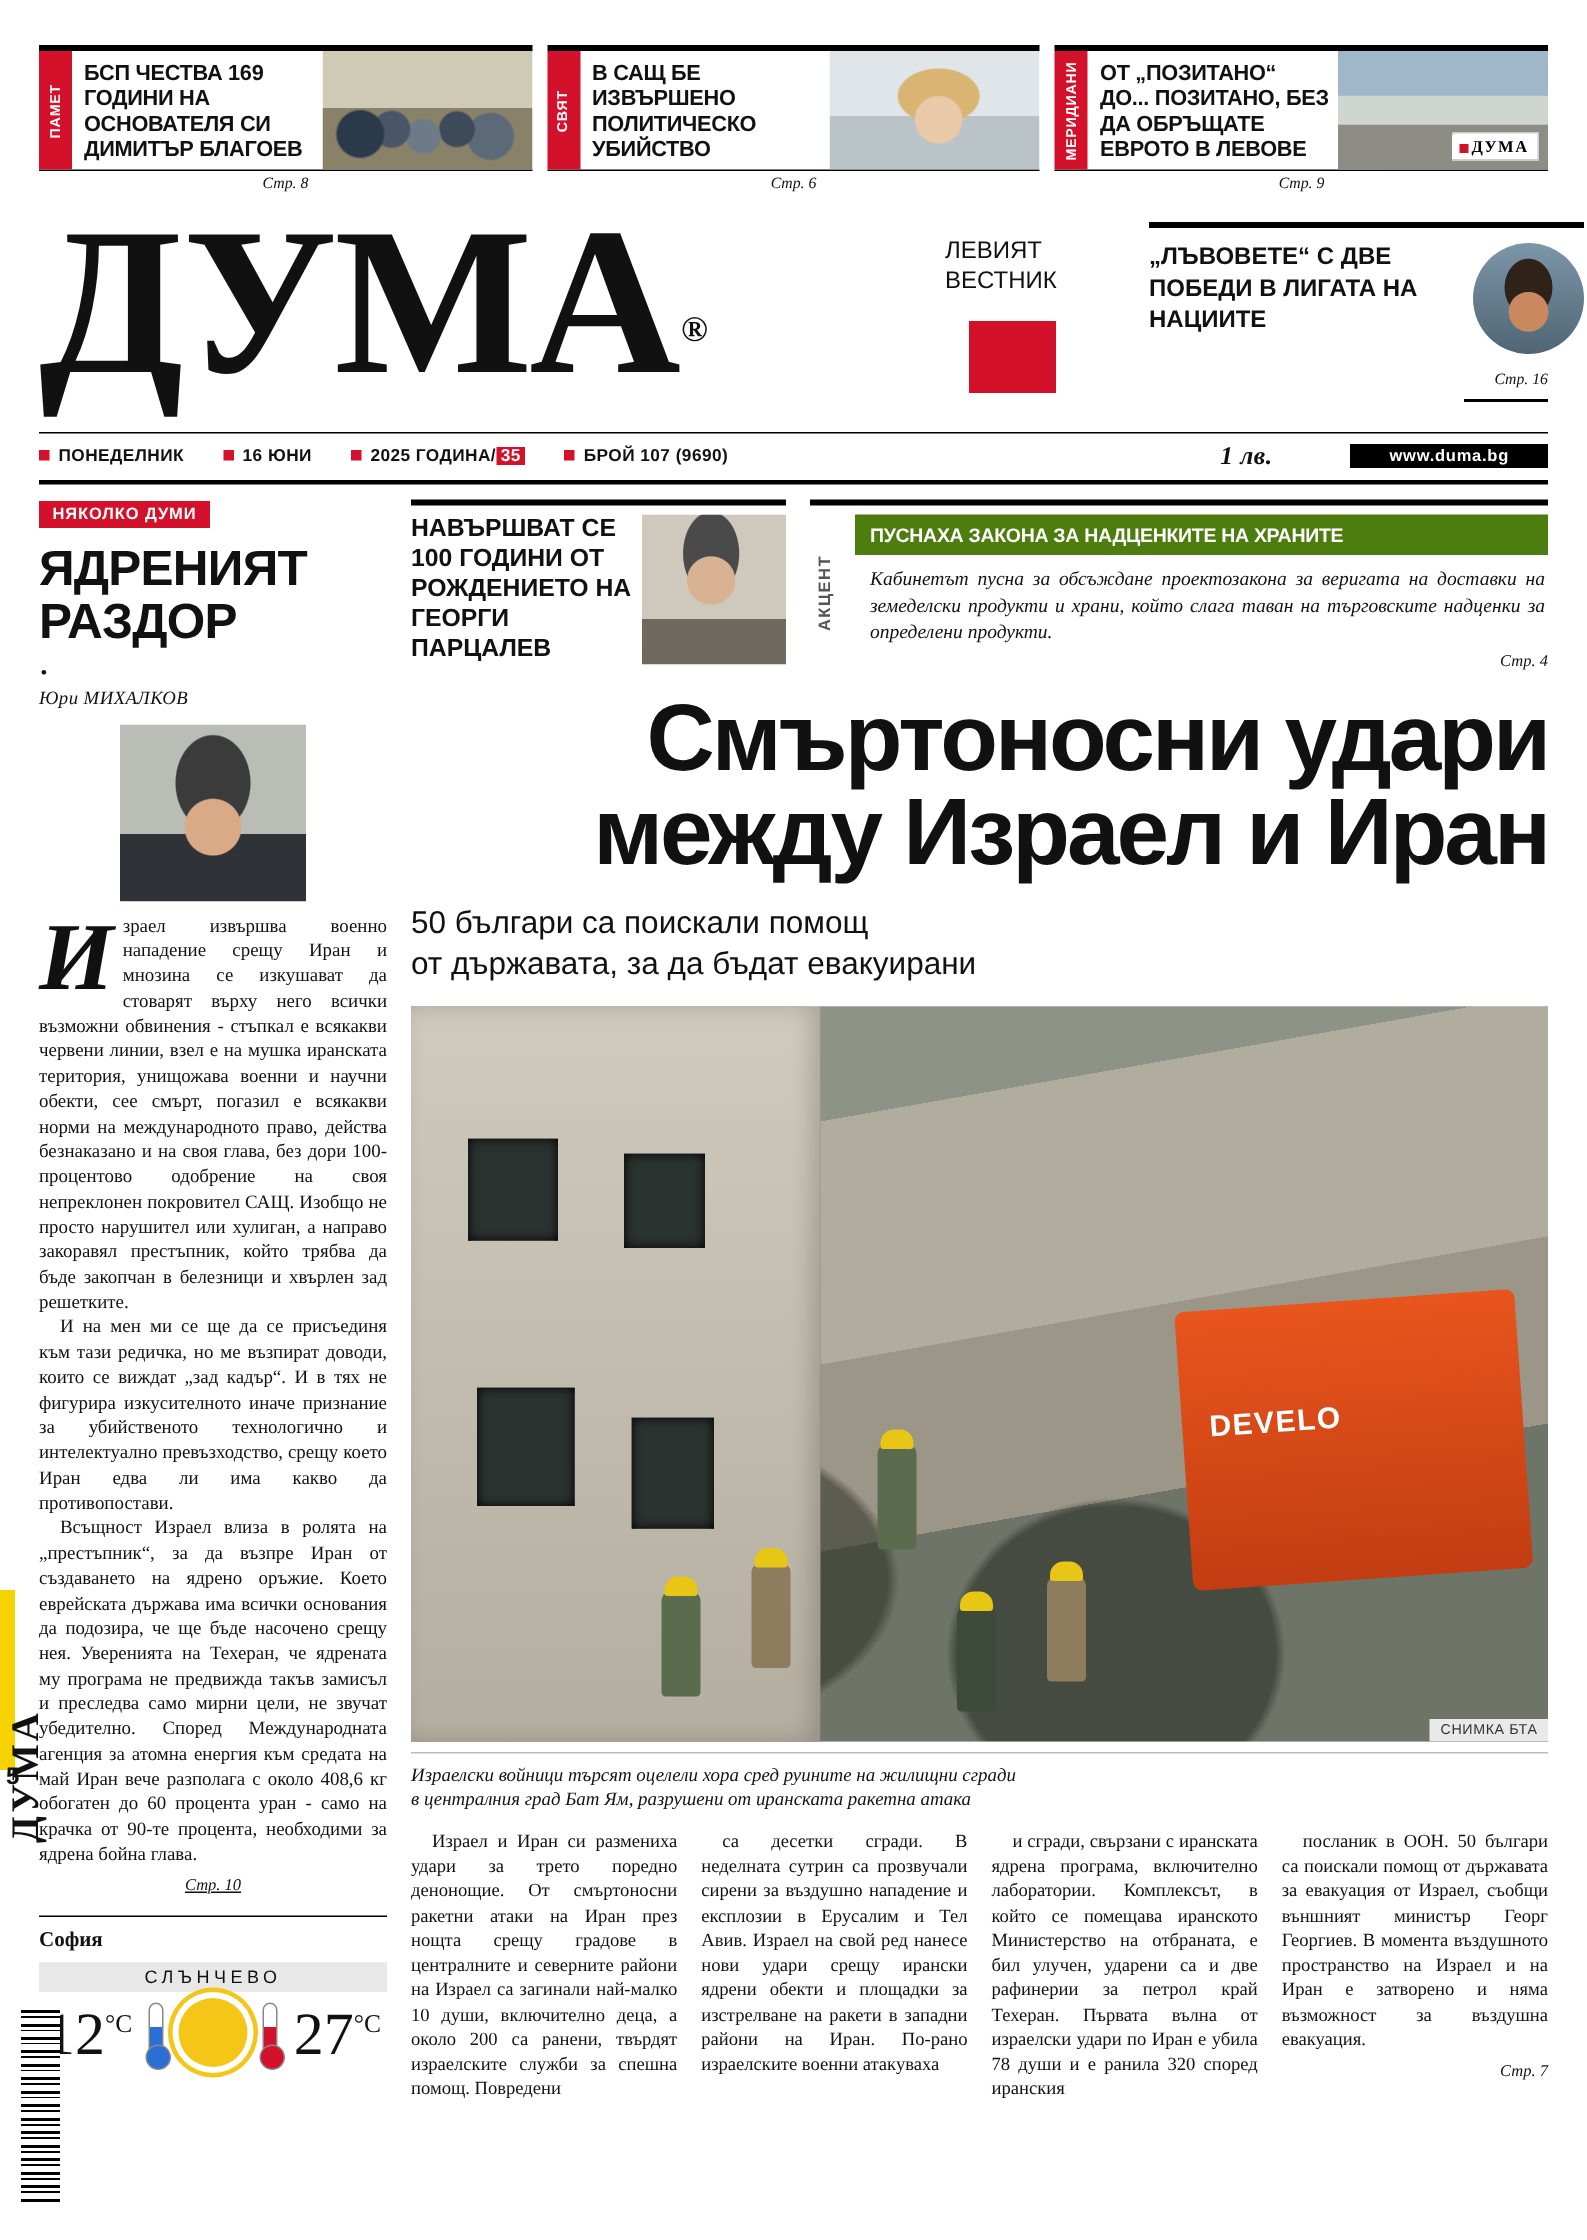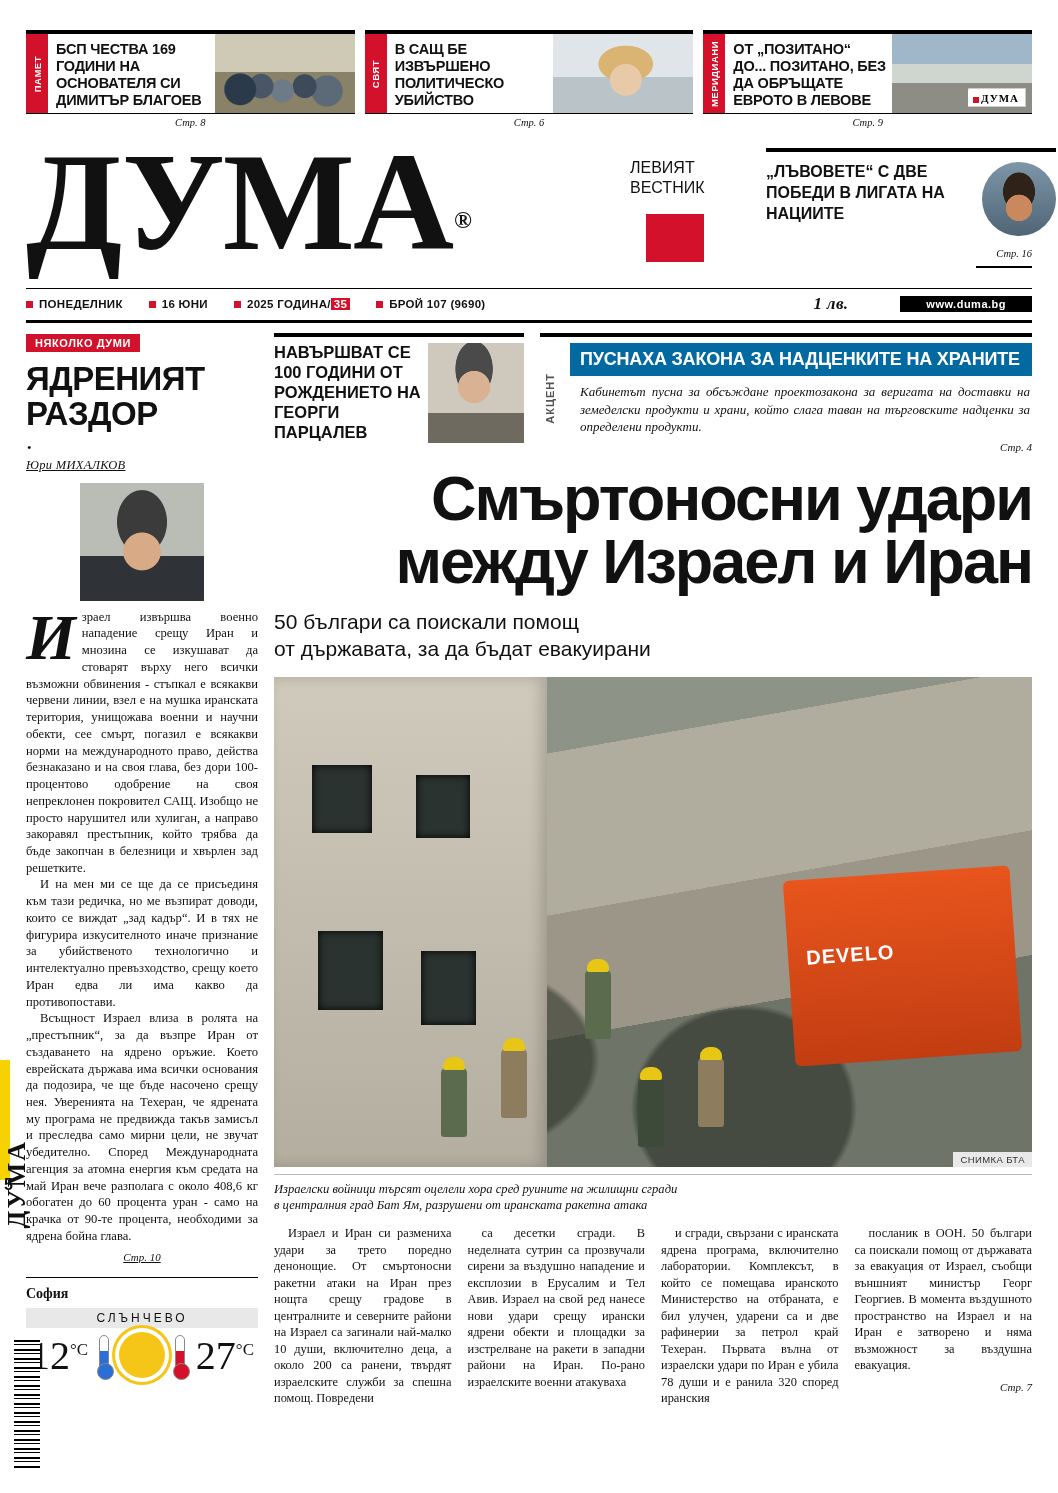--- a/index.html
+++ b/index.html
@@ -101,21 +101,21 @@
   
   .kicker {
     background:#d4112a; color:#fff; font-family:"Liberation Sans", sans-serif; font-weight:bold;
     font-size:11px; letter-spacing:.6px; padding:3px 9px; display:inline-block; text-transform:uppercase;
   }
   .op-title {
     font-family:"Liberation Sans", sans-serif; font-weight:bold; font-size:33px; line-height:1.05;
     margin:10px 0 4px; text-transform:uppercase; letter-spacing:-.5px;
   }
   .op-dot { font-size:26px; line-height:10px; }
-  .op-author { font-style:italic; font-size:12.5px; margin-top:12px; letter-spacing:.3px;text-decoration:underline; }
+  .op-author { font-style:italic; font-size:12.5px; margin-top:12px; letter-spacing:.3px; }
   .op-photo { width:124px; height:118px; margin:10px auto 8px; overflow:hidden; }
   .ph.man { background:
       radial-gradient(circle at 50% 58%, #d8ab86 0 20%, transparent 21%),
       radial-gradient(ellipse at 50% 33%, #3b3b3b 0 28%, transparent 29%),
       linear-gradient(#b9bdb5 0 62%, #2f3338 62% 100%); }
   .op-body { font-size:12.6px; line-height:1.33; text-align:justify; hyphens:auto; }
   .op-body .drop {
     float:left; font-family:"Liberation Serif", serif; font-size:64px; line-height:50px;
     font-weight:bold; padding:4px 6px 0 0; font-style:italic;
   }
@@ -159,22 +159,22 @@
   .pg-right { text-align:right; font-style:italic; font-size:11px; margin-top:6px; }
 
   .accent-box { flex:1; border-top:4px solid #000; padding-top:6px; display:flex; gap:10px; }
   .accent-tag {
     width:20px; font-family:"Liberation Sans", sans-serif; font-weight:bold; font-size:11px;
     letter-spacing:1px; color:#555; display:flex; align-items:center; justify-content:center;
   }
   .accent-tag span { writing-mode:vertical-rl; transform:rotate(180deg); }
   .accent-main { flex:1; }
   .accent-head {
-    background:#0369a1; color:#fff; font-family:"Liberation Sans", sans-serif; font-weight:bold;
-    font-size:18px; padding:6px 10px; text-transform:uppercase; letter-spacing:-.2px;
+    background:#4d7c0f; color:#fff; font-family:"Liberation Sans", sans-serif; font-weight:bold;
+    font-size:13px; padding:6px 10px; text-transform:uppercase; letter-spacing:-.2px;
   }
   .accent-body { font-style:italic; font-size:13px; line-height:1.32; text-align:justify; padding:7px 2px 0 10px; }
 
   
   .headline {
     font-family:"Liberation Sans", sans-serif; font-weight:bold; font-size:63px; line-height:1.0;
     text-align:right; letter-spacing:-2px; margin-top:14px;
   }
   .subhead { font-family:"Liberation Sans", sans-serif; font-size:21px; line-height:1.28; margin-top:16px; }
 

